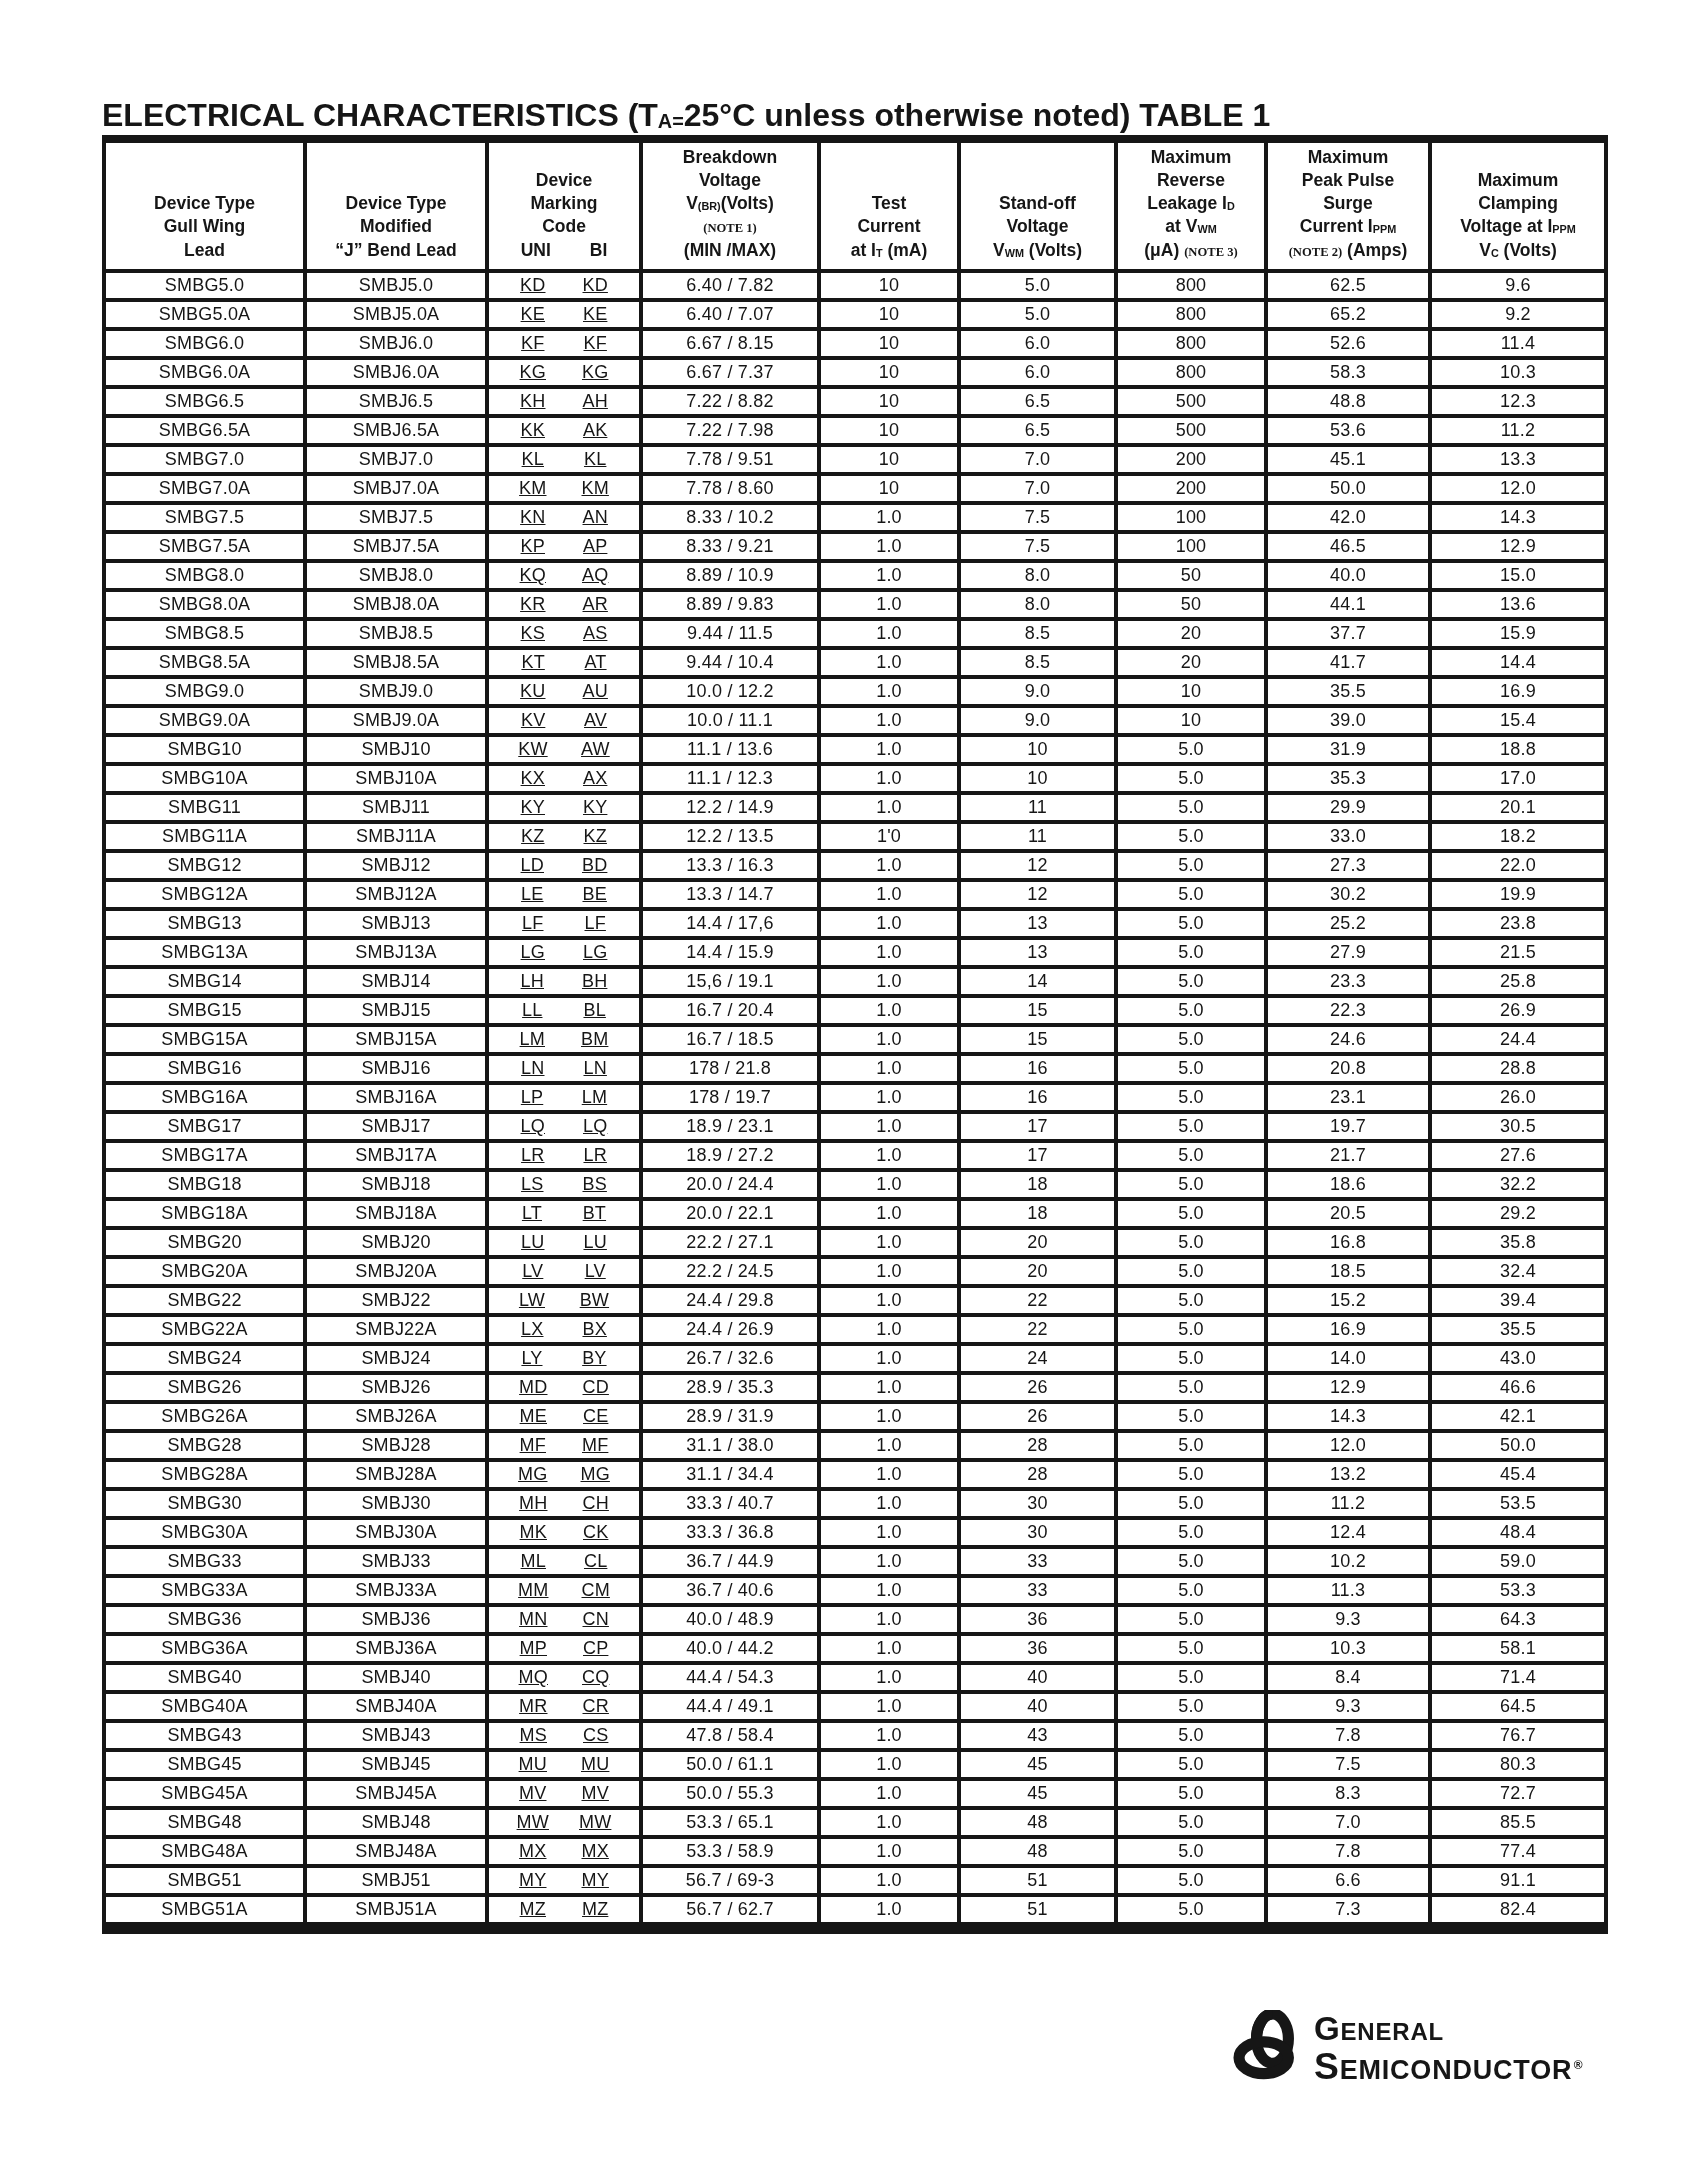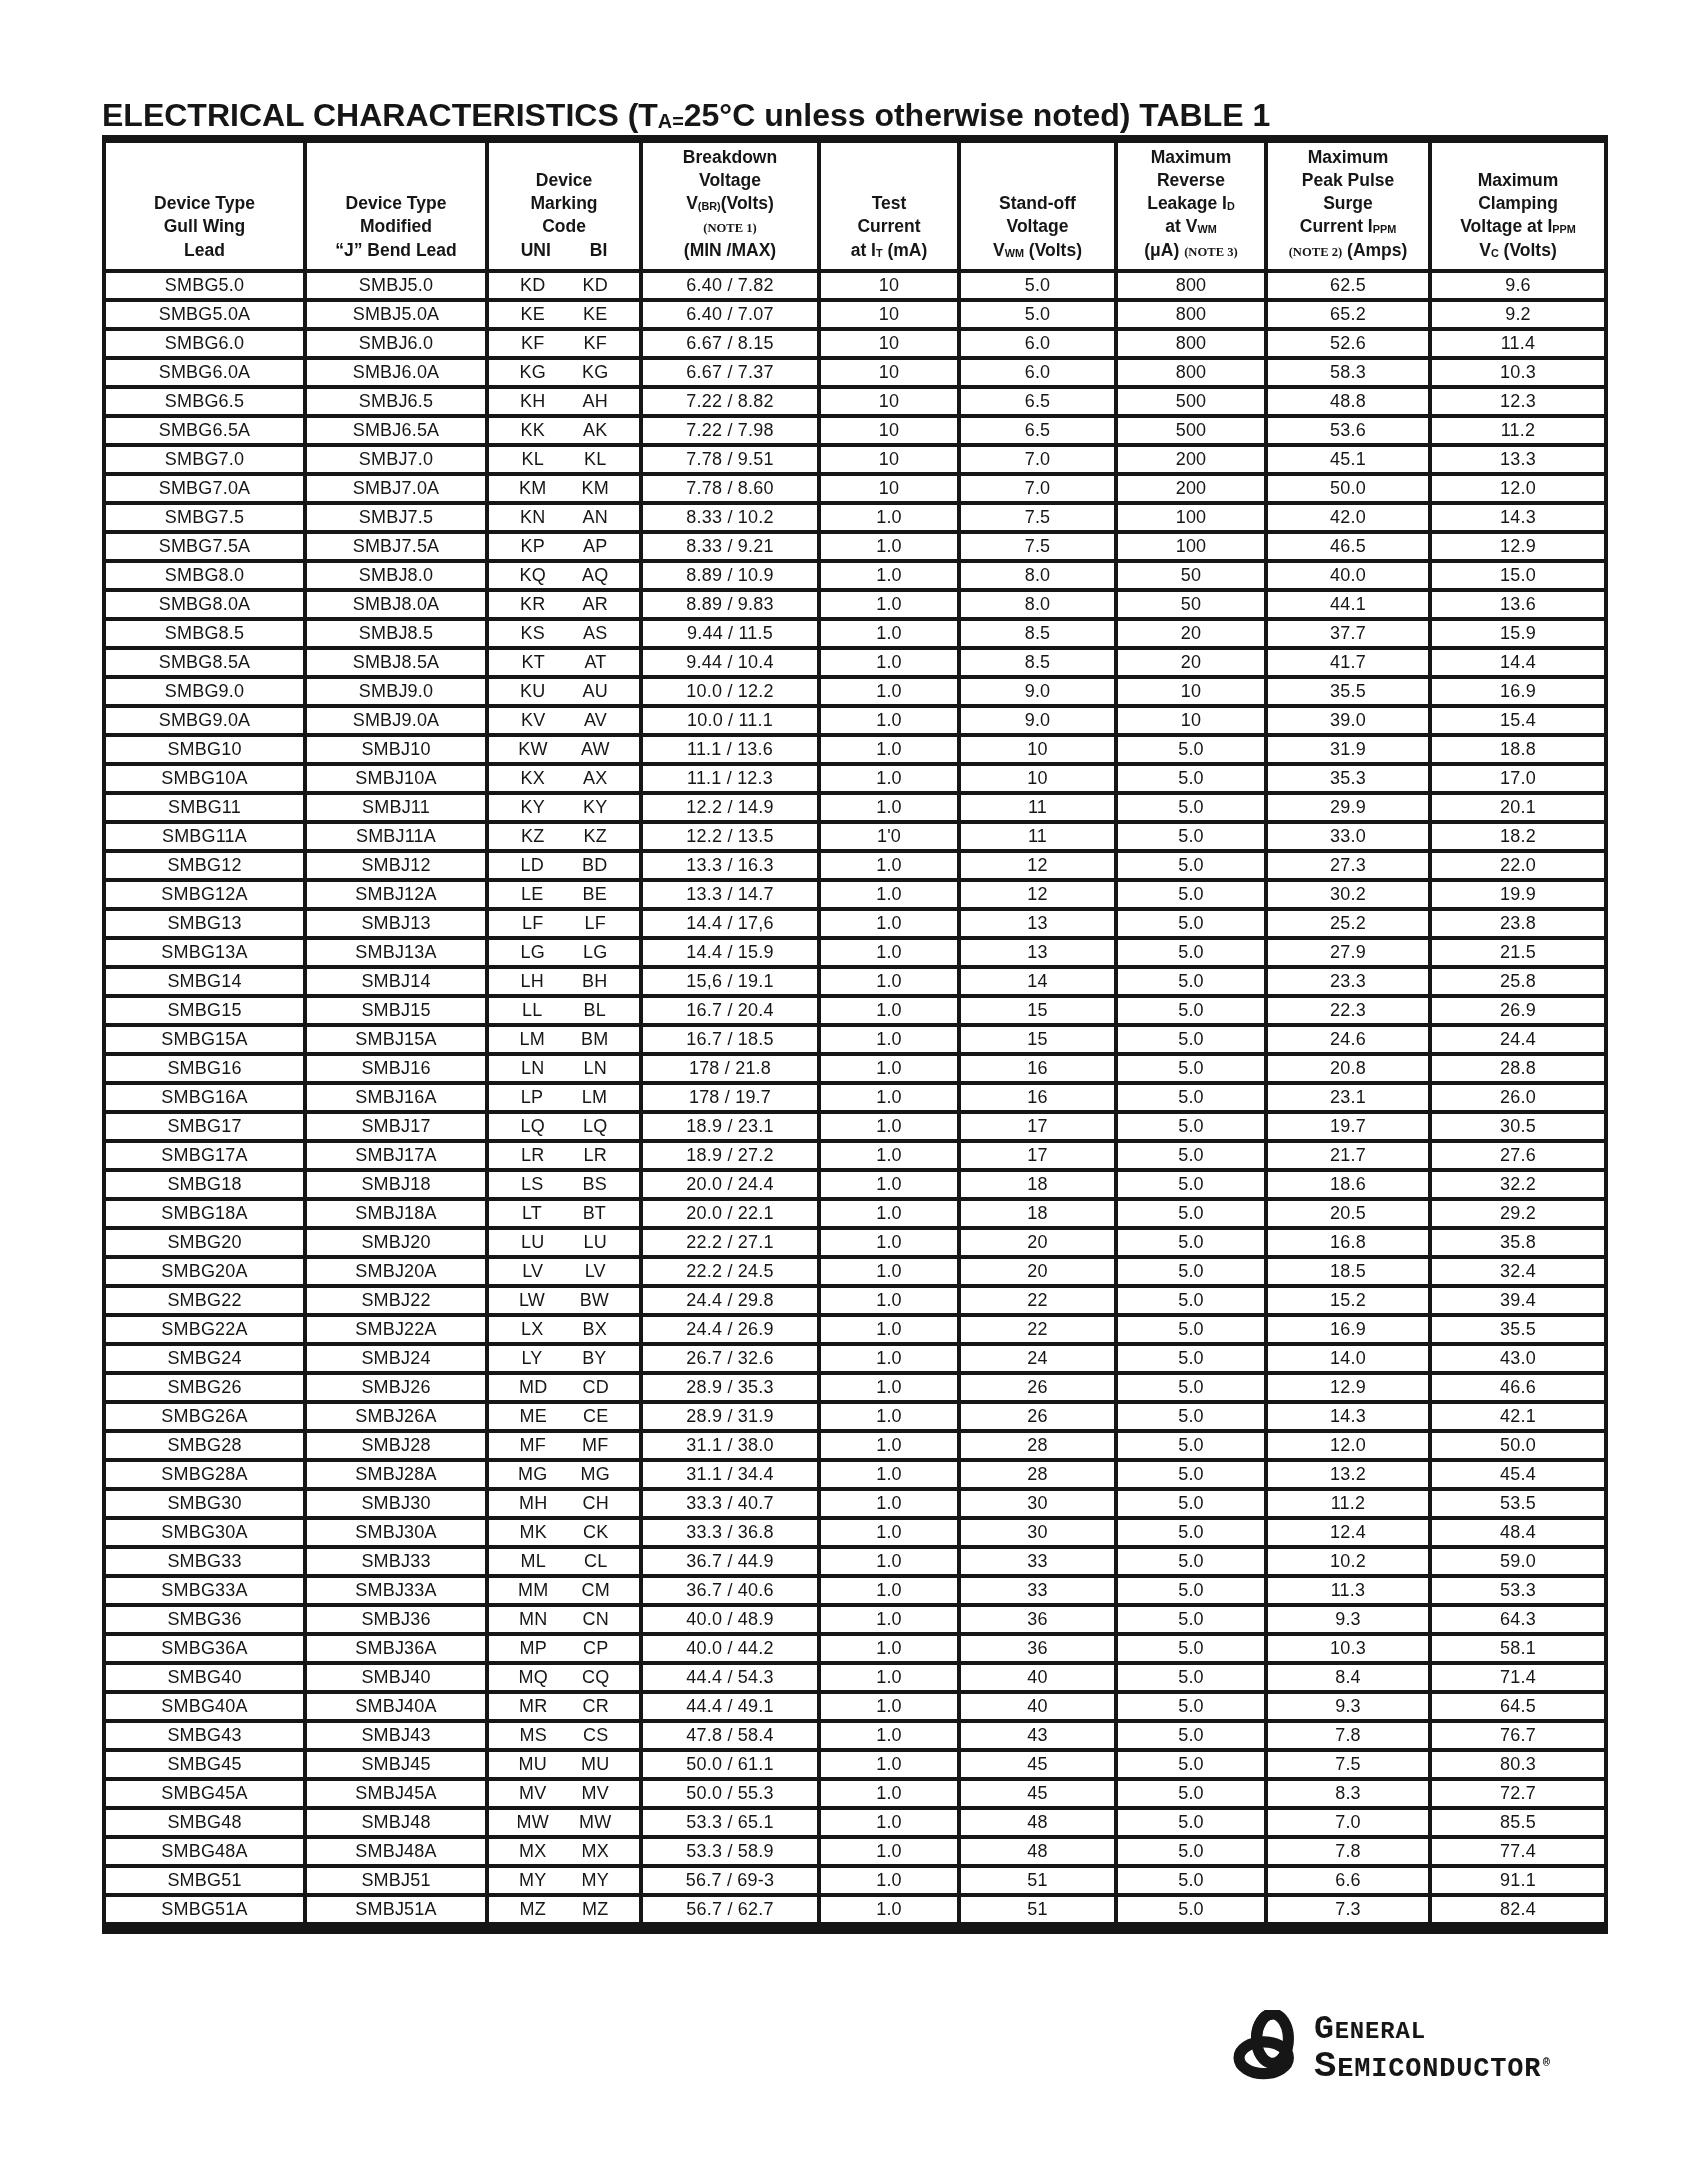--- a/index.html
+++ b/index.html
@@ -31,25 +31,25 @@
   thead th {
     height:127px; vertical-align:bottom; padding:3.2px 1.6px 7.1px;
     font-size:17.5px; font-weight:bold; line-height:1.32;
   }
   .hline { white-space:pre; }
 
   tbody td {
     height:29px; padding:0 1.6px; font-size:18px; font-weight:400;
     letter-spacing:0.2px; white-space:nowrap;
   }
-  .mark-wrap { display:flex; justify-content:space-around; align-items:flex-end; padding:0 11px; }
+  .mark-wrap { display:flex; justify-content:space-around; align-items:flex-end; padding:0 11px;text-decoration:underline; }
 
   .logo { position:absolute; left:1231px; top:2010px; display:flex; align-items:center; }
   .gs-mark { margin-right:8px; }
-  .logo-text { font-family:Liberation Mono, monospace; font-weight:bold; letter-spacing:0.8px; white-space:nowrap; }
+  .logo-text { font-family:Liberation Sans, sans-serif; font-weight:bold; letter-spacing:0.8px; white-space:nowrap; }
   .logo-line { line-height:1.04; }
   .logo-line::first-letter { font-size:1.38em; }
   .l1 { font-size:24px; }
   .l2 { font-size:27px; }
   .reg { font-size:12px; vertical-align:super; letter-spacing:0; margin-left:1.6px; }
 </style>
 </head>
 <body>
 
 <h1 class="page-title"><span>ELECTRICAL CHARACTERISTICS (T</span><span class="sub">A=</span><span>25°C unless otherwise noted) TABLE 1</span></h1>

